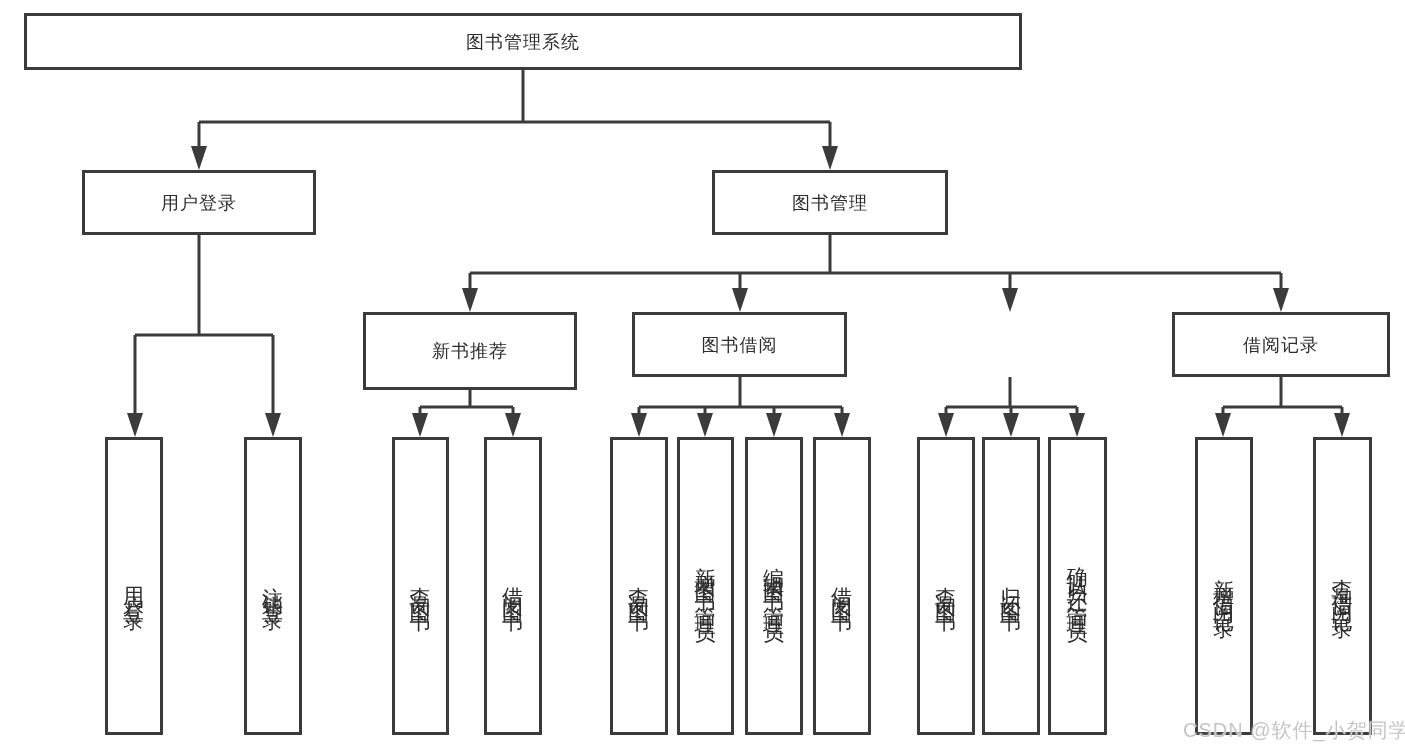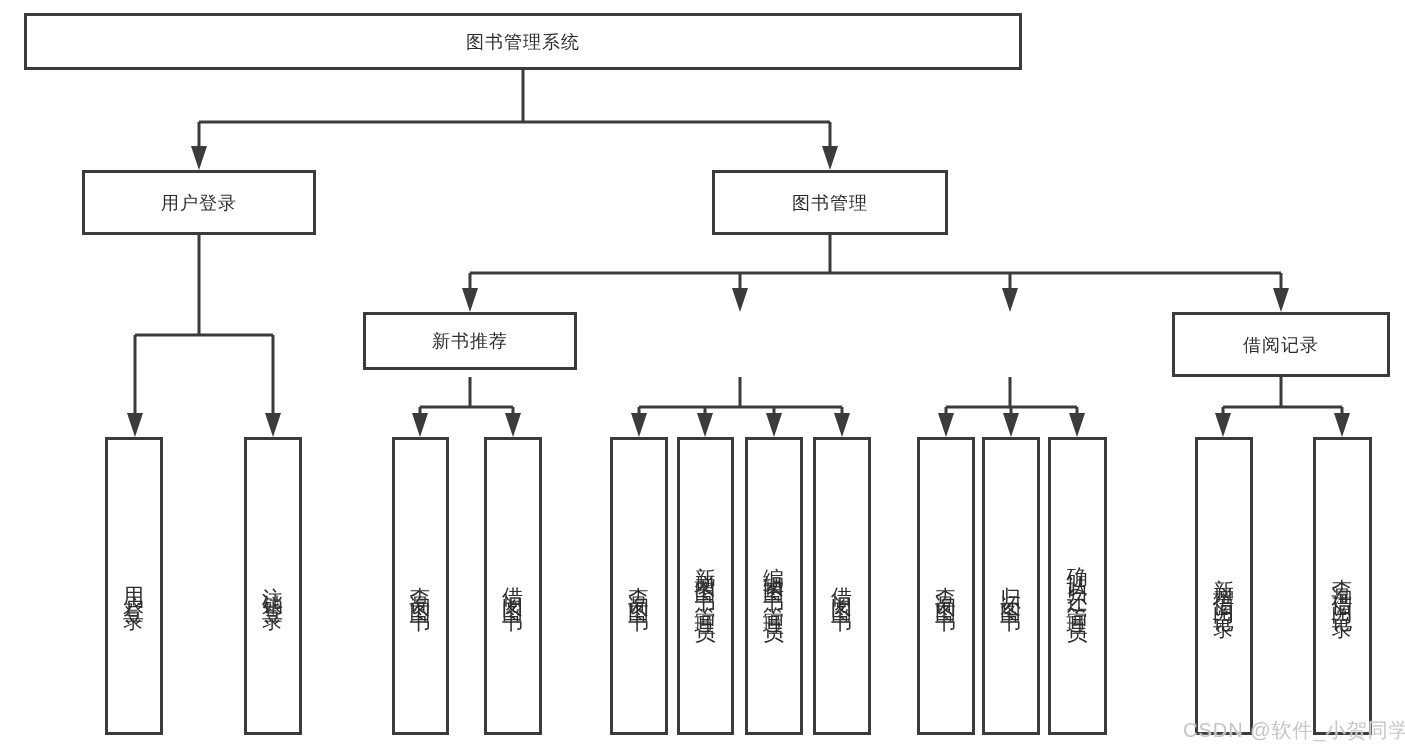--- a/index.html
+++ b/index.html
@@ -109,21 +109,22 @@
 
     <path class="l" d="M1281 377 V407 M1223 407 H1342 M1223 407 V415 M1342 407 V415"></path>
     <path class="h" d="M1215 413 H1231 L1223 437 Z M1334 413 H1350 L1342 437 Z"></path>
   </svg>
 
   <div class="hbox" style="left:24px; top:13px; width:998px; height:57px;">图书管理系统</div>
 
   <div class="hbox" style="left:82px; top:170px; width:234px; height:65px;">用户登录</div>
   <div class="hbox" style="left:712px; top:170px; width:236px; height:65px;">图书管理</div>
 
-  <div class="hbox" style="left:363px; top:312px; width:214px; height:58px;">新书推荐</div>
+  <div class="hbox" style="left:363px; top:312px; width:214px; height:78px;">新书推荐</div>
+  <div class="hbox" style="left:632px; top:312px; width:215px; height:65px;">图书借阅</div>
   <div class="hbox" style="left:1172px; top:312px; width:218px; height:65px;">借阅记录</div>
 
   <div class="vbox" style="left:105px;">
     <span>用户登录</span>
   </div>
   <div class="vbox" style="left:244px;">
     <span>注销登录</span>
   </div>
 
   <div class="vbox" style="left:392px; width:57px;">

